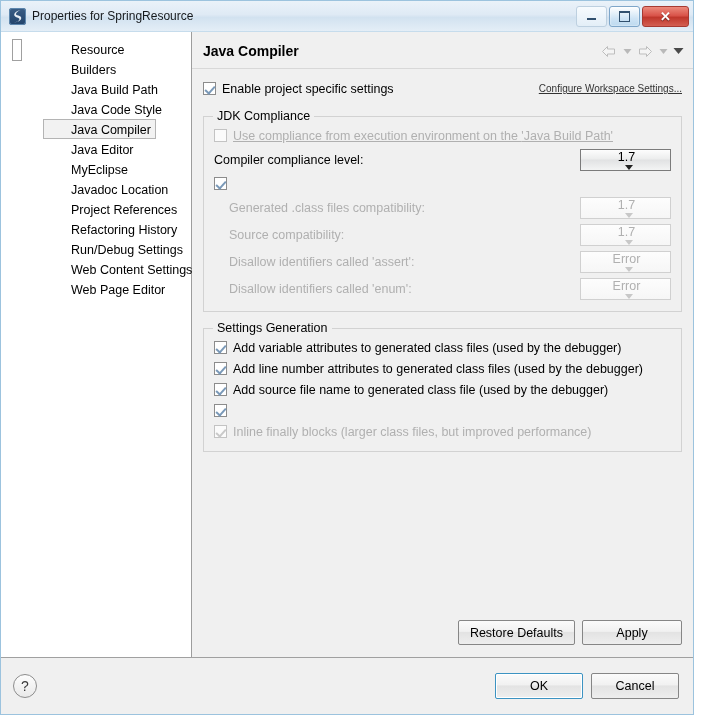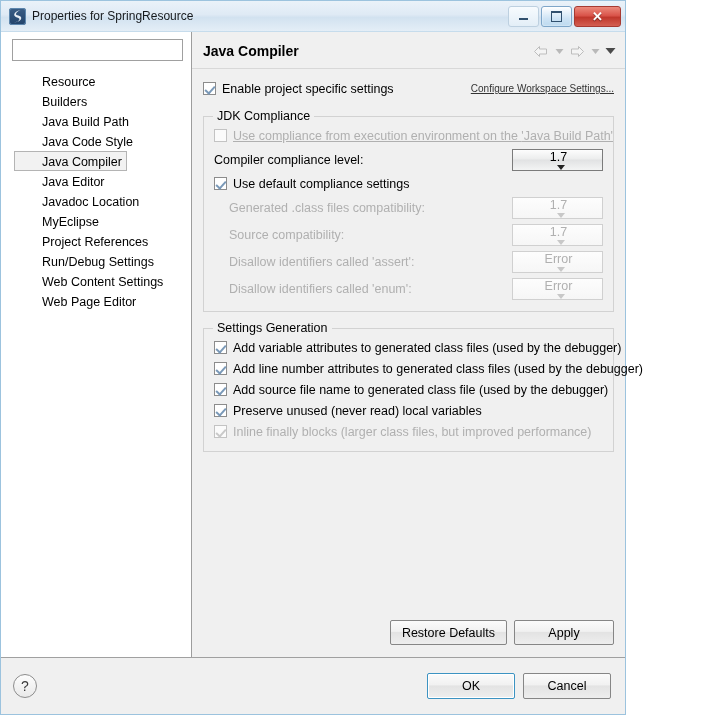--- a/index.html
+++ b/index.html
@@ -13,21 +13,21 @@
     font-family: "Liberation Sans", sans-serif;
     font-size: 12px;
     color: #000000;
     overflow: hidden;
   }
 
   
   .window {
     position: absolute;
     left: 0; top: 0;
-    width: 626px;
+    width: 694px;
     height: 715px;
     box-sizing: border-box;
     border: 1px solid #9cc3de;
     background: #737373;
     display: flex;
     flex-direction: column;
   }
   .frame-inner {
     position: absolute;
     left: 3px; top: 3px; right: 3px; bottom: 3px;
@@ -98,21 +98,20 @@
     z-index: 2;
   }
 
   
   .left-col {
     width: 191px;
     min-width: 191px;
     background: #ffffff;
     border-right: 1px solid #9d9d9d;
     display: flex;
-    flex-direction: column;
     padding: 7px 0 0 0;
     box-sizing: border-box;
   }
   .filter-box {
     margin: 0 8px 10px 11px;
     height: 22px;
     border: 1px solid #a0a0a0;
     background: #ffffff;
     box-sizing: border-box;
   }
@@ -386,27 +385,30 @@
             <span class="tree-item">Java Build Path</span>
           </div>
         <div class="tree-row">
             <span class="tree-item">Java Code Style</span>
           </div>
         <div class="tree-row"><span class="tree-item selected">Java Compiler</span></div>
         <div class="tree-row">
             <span class="tree-item">Java Editor</span>
           </div>
         <div class="tree-row">
+            <span class="tree-item">MyEclipse</span>
+          </div>
+        <div class="tree-row">
             <span class="tree-item">Javadoc Location</span>
           </div>
         <div class="tree-row">
-            <span class="tree-item">MyEclipse</span>
-          </div>
-        <div class="tree-row">
             <span class="tree-item">Project References</span>
+          </div>
+        <div class="tree-row">
+            <span class="tree-item">Refactoring History</span>
           </div>
         <div class="tree-row">
             <span class="tree-item">Run/Debug Settings</span>
           </div>
         <div class="tree-row">
             <span class="tree-item">Web Content Settings</span>
           </div>
         <div class="tree-row">
             <span class="tree-item">Web Page Editor</span>
           </div>
@@ -467,21 +469,20 @@
           <div class="field-row">
             <span class="field-label">Compiler compliance level:</span>
             <div class="combo">
               <span class="val">1.7</span>
               <span class="arrow"></span>
             </div>
           </div>
 
           <div class="cb-row">
             <span class="cbox checked"></span>
-            <span class="cb-label">Use default compliance settings</span>
           </div>
 
           <div class="field-row">
             <span class="field-label disabled">Generated .class files compatibility:</span>
             <div class="combo disabled">
               <span class="val">1.7</span>
               <span class="arrow"></span>
             </div>
           </div>
 
@@ -520,21 +521,20 @@
           <div class="cb-row">
             <span class="cbox checked"></span>
             <span class="cb-label">Add line number attributes to generated class files (used by the debugger)</span>
           </div>
           <div class="cb-row">
             <span class="cbox checked"></span>
             <span class="cb-label">Add source file name to generated class file (used by the debugger)</span>
           </div>
           <div class="cb-row">
             <span class="cbox checked"></span>
-            <span class="cb-label">Preserve unused (never read) local variables</span>
           </div>
           <div class="cb-row">
             <span class="cbox checked disabled"></span>
             <span class="cb-label disabled">Inline finally blocks (larger class files, but improved performance)</span>
           </div>
         </div>
 
         <div class="apply-row">
           <button class="btn">Restore Defaults</button>
           <button class="btn" style="min-width:100px;">Apply</button>

